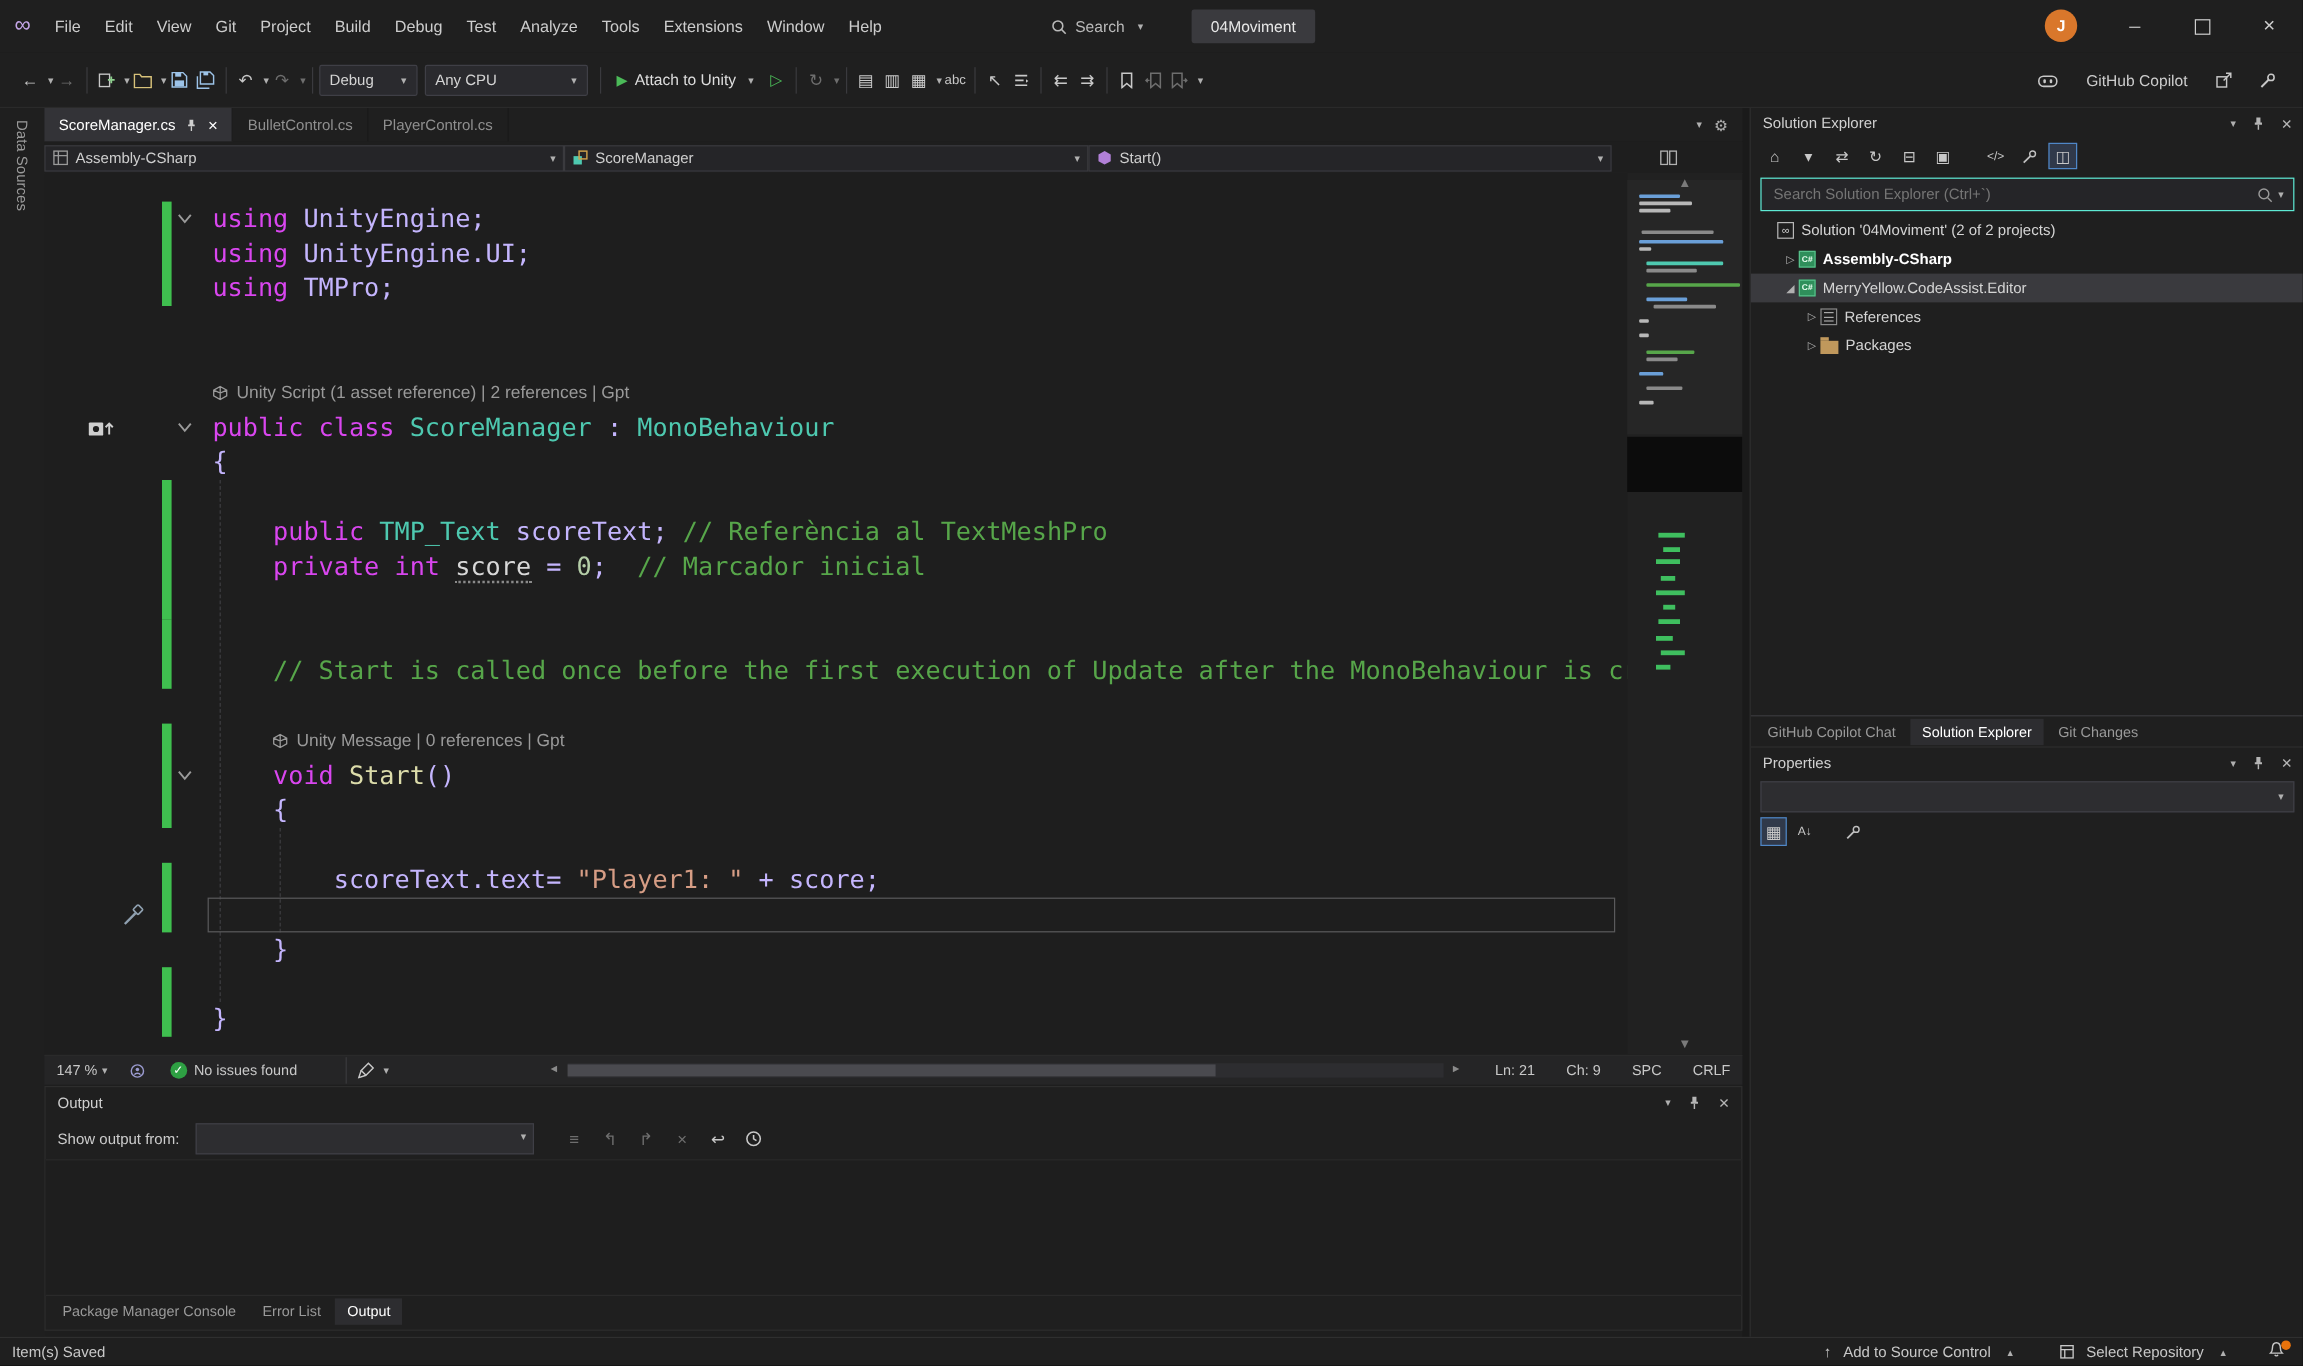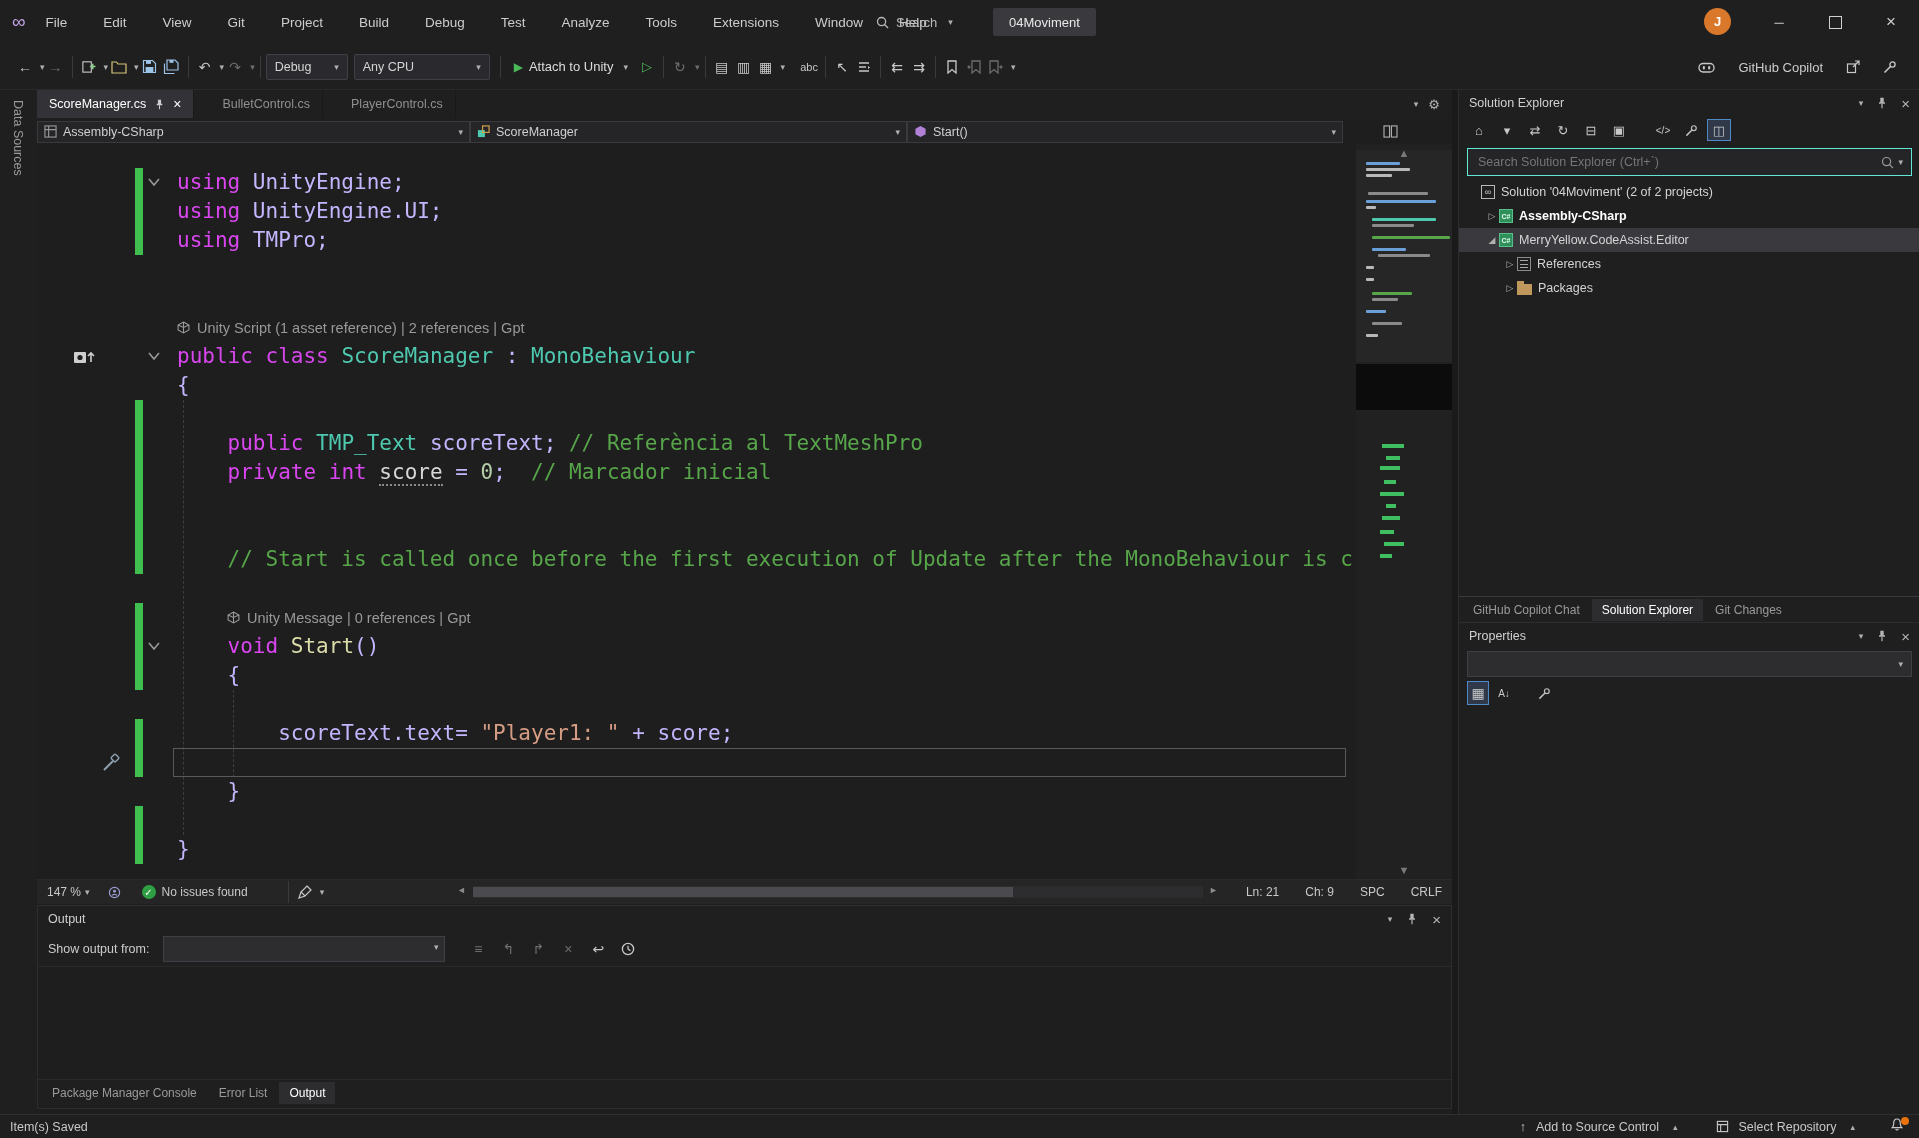--- a/index.html
+++ b/index.html
@@ -1,19 +1,19 @@
 <!DOCTYPE html>
 <html><head>
 <meta charset="utf-8">
 <style>
   html,body{margin:0;padding:0;background:#111;}
   #root{position:relative;width:1919px;height:1138px;background:#1a1a1a;overflow:hidden;
         font-family:"Liberation Sans",sans-serif;color:#cccccc;-webkit-font-smoothing:antialiased;}
   .abs{position:absolute;}
-  .row{display:flex;align-items:center;gap:16px;}
+  .row{display:flex;align-items:center;}
   .dim{color:#6e6e6e !important;}
   .sep{width:1px;height:22px;background:#3a3a3e;margin:0 5px;flex:0 0 1px;}
   .icobtn{display:inline-flex;align-items:center;justify-content:center;min-width:22px;height:24px;
           color:#c8c8c8;font-size:14px;cursor:default;}
   .caret{font-size:9px;color:#b0b0b0;margin-left:4px;}
   svg{display:block;}
 
   
   #titlebar{position:absolute;left:0;top:0;width:1919px;height:44px;background:#1f1f1f;display:flex;align-items:center;}
   #vs-logo{margin:0 10px 0 12px;font-size:19px;color:#c5a6e8;}
@@ -218,21 +218,21 @@
     </div>
     <span class="icobtn" style="color:#4bba58;font-size:13px;">▷</span>
     <span class="sep"></span>
     <span class="icobtn dim">↻</span>
     <span class="caret dim">▾</span>
     <span class="sep"></span>
     <span class="icobtn">▤</span>
     <span class="icobtn">▥</span>
     <span class="icobtn">▦</span>
     <span class="caret">▾</span>
-    <span class="icobtn" style="font-size:11px;letter-spacing:0;margin-left:13px;">abc</span>
+    <span class="icobtn" style="font-size:11px;letter-spacing:0;">abc</span>
     <span class="sep"></span>
     <span class="icobtn">↖</span>
     <span class="icobtn">
       <svg width="14" height="14" viewBox="0 0 14 14">
           <path d="M2 3 h10 M2 7 h7 M2 11 h10" stroke="#c8c8c8" stroke-width="1.3" fill="none"></path>
           <path d="M11 6 l2 1.5 -2 1.5" fill="#c8c8c8"></path>
         </svg>
     </span>
     <span class="sep"></span>
     <span class="icobtn">⇇</span>

